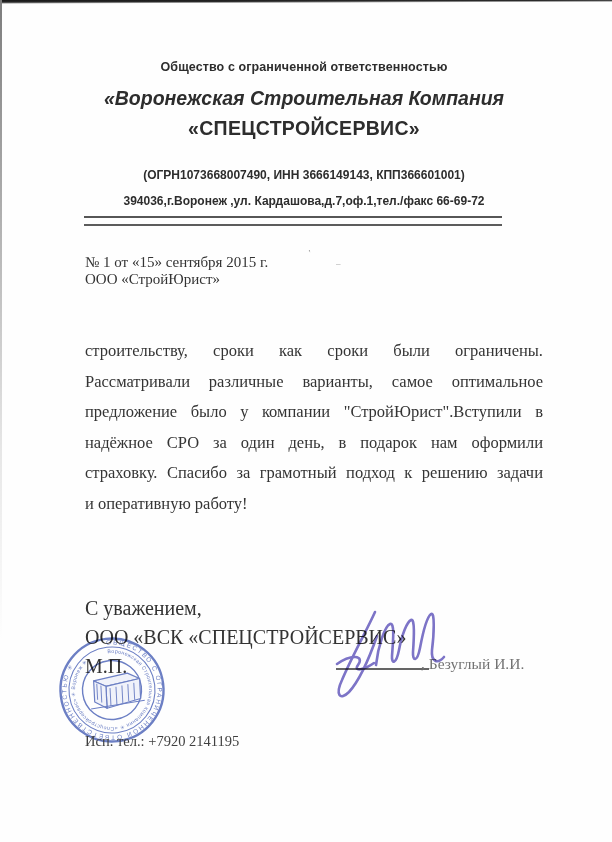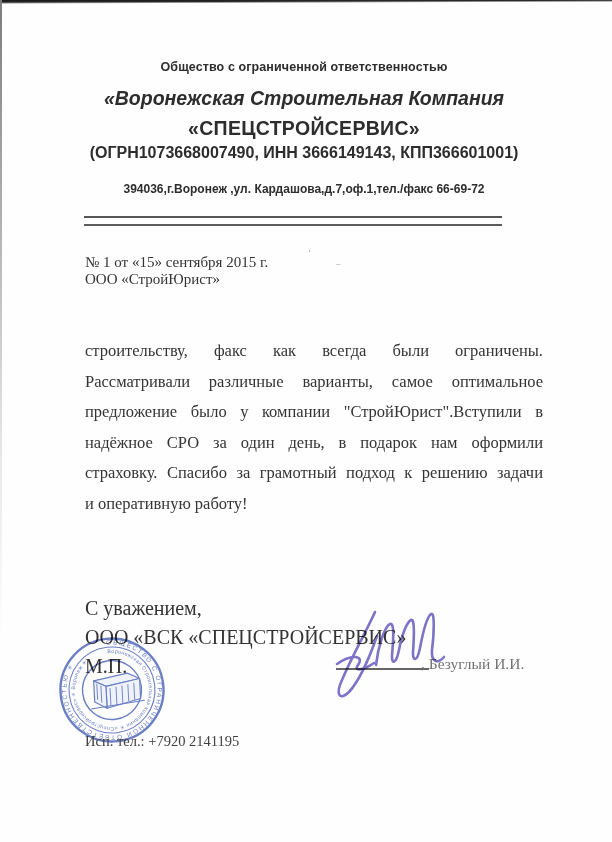--- a/index.html
+++ b/index.html
@@ -26,22 +26,22 @@
   
   .header{
     position:absolute;top:60px;left:36px;width:536px;
     text-align:center;
     font-family:"Liberation Sans","DejaVu Sans",sans-serif;
     color:#2d2d2d;
   }
   .org-type{font-size:12.5px;font-weight:700;letter-spacing:.1px;}
   .title1{margin-top:13px;font-size:19.5px;font-weight:700;font-style:italic;}
   .title2{margin-top:7px;font-size:19.5px;font-weight:700;letter-spacing:.3px;}
-  .reg-line{margin-top:4px;font-size:16px;font-weight:700;}
-  .addr-line{margin-top:20px;font-size:12px;font-weight:700;}
+  .reg-line{margin-top:28px;font-size:12px;font-weight:700;}
+  .addr-line{margin-top:12px;font-size:12px;font-weight:700;}
   
   .double-rule{
     position:absolute;top:216px;left:84px;width:418px;height:6px;
     border-top:2px solid #3f3f3f;border-bottom:2px solid #464646;
     opacity:.88;
   }
   
   .ref-row{
     position:absolute;top:254px;left:85px;width:462px;
     display:flex;justify-content:space-between;
@@ -96,21 +96,21 @@
   </div>
 
   <div class="double-rule"></div>
 
   <div class="ref-row">
     <span>№ 1 от «15» сентября 2015 г.</span>
     <span>ООО «СтройЮрист»</span>
   </div>
 
   <div class="review-body">
-    <div class="line">строительству, факс как всегда были ограничены.</div>
+    <div class="line">строительству, сроки как сроки были ограничены.</div>
     <div class="line">Рассматривали различные варианты, самое оптимальное</div>
     <div class="line">предложение было у компании "СтройЮрист".Вступили в</div>
     <div class="line">надёжное СРО за один день, в подарок нам оформили</div>
     <div class="line">страховку. Спасибо за грамотный подход к решению задачи</div>
     <div class="line last">и оперативную работу!</div>
   </div>
 
   <div class="closing">
     <div>С уважением,</div>
     <div>ООО «ВСК «СПЕЦСТРОЙСЕРВИС»</div>

